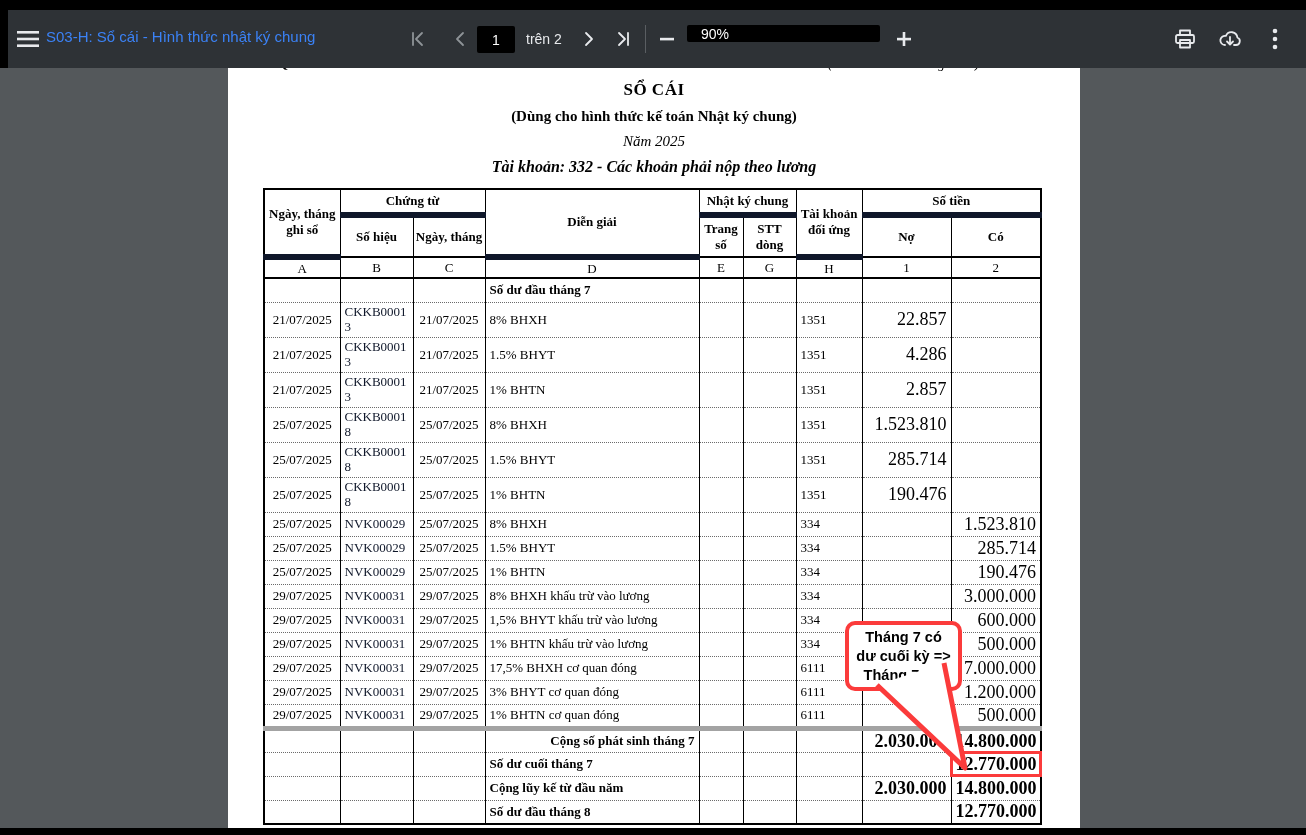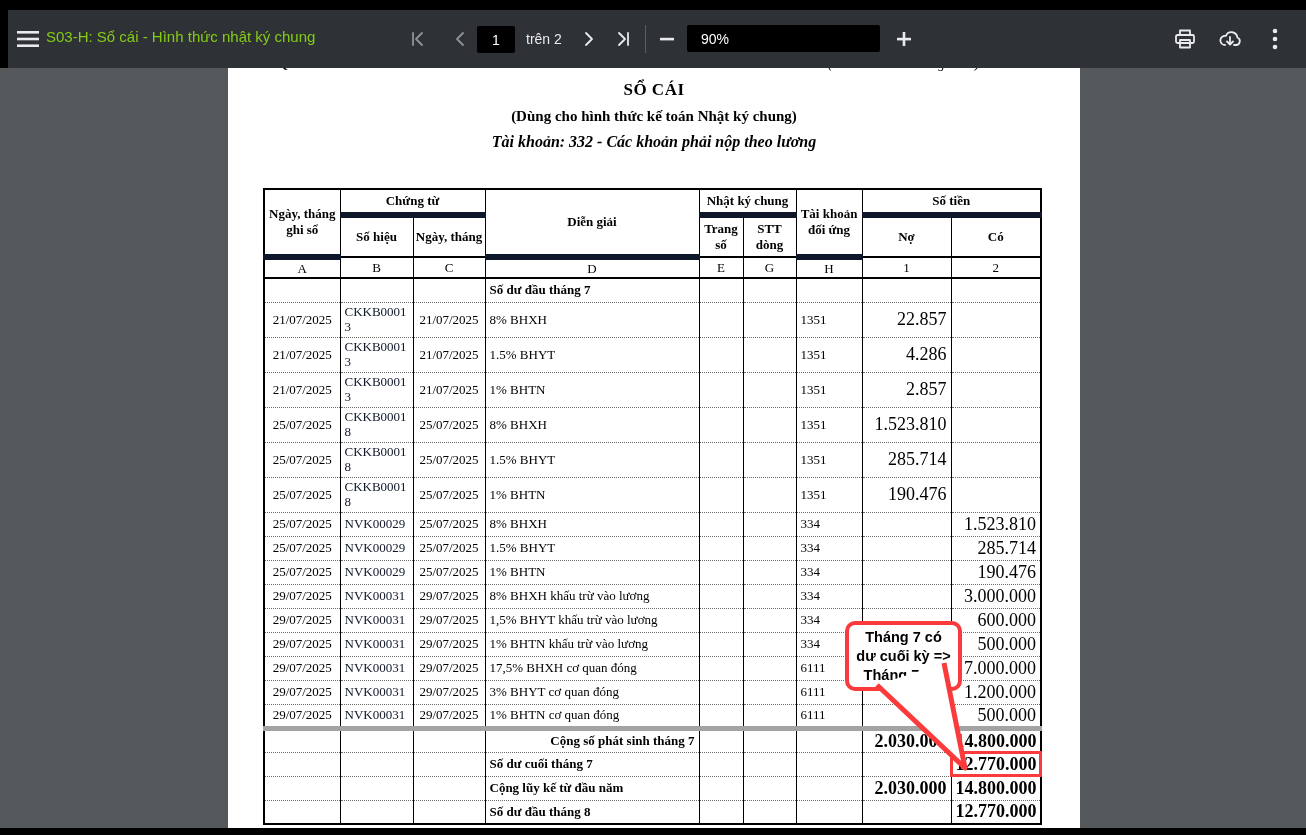--- a/index.html
+++ b/index.html
@@ -4,28 +4,28 @@
 <style>
   * { margin:0; padding:0; box-sizing:border-box; }
   html,body { width:1306px; height:835px; overflow:hidden; background:#000; position:relative;
               font-family:"Liberation Sans","DejaVu Sans",sans-serif; }
 
   
   .toolbar { position:absolute; top:10px; left:8px; right:0; height:58px; background:#2e3236; z-index:30; }
   .tb-btn { position:absolute; top:15px; width:28px; height:28px; border:none; background:transparent;
             display:flex; align-items:center; justify-content:center; cursor:pointer; padding:0; }
   .tb-title { position:absolute; left:38px; top:0; height:53px; display:flex; align-items:center;
-              color:#84cc16; font-size:15px; white-space:nowrap; }
+              color:#3b82f6; font-size:15px; white-space:nowrap; }
   .page-box { position:absolute; left:469px; top:16px; width:38px; height:27px; background:#000;
               border:none; border-radius:2px; color:#fff; font-size:14px; text-align:center;
               font-family:"Liberation Sans",sans-serif; }
   .of-label { position:absolute; left:518px; top:0; height:58px; display:flex; align-items:center;
               color:#e8eaed; font-size:14px; }
   .tb-sep { position:absolute; left:637px; top:15px; width:1px; height:28px; background:#5a5e62; }
-  .zoom-box { position:absolute; left:679px; top:15px; width:193px; height:27px; background:#000;
+  .zoom-box { position:absolute; left:679px; top:15px; width:193px; height:17px; background:#000;
               border-radius:2px; color:#fff; font-size:14px; display:flex; align-items:center;
               padding-left:14px; cursor:pointer; }
   .icon-stroke { stroke:#e8eaed; stroke-width:1.8; fill:none; stroke-linecap:round; stroke-linejoin:round; }
   .icon-dim    { stroke:#8e9397; }
 
   
   .viewer { position:absolute; top:68px; left:0; right:0; bottom:7px; background:#54585b; z-index:1; }
   .bottom-strip { position:absolute; left:0; right:0; bottom:0; height:7px; background:#000; z-index:40; }
 
   
@@ -150,20 +150,21 @@
   <div class="clip-line clip-left">
     <span>Mã QHNS: .............</span>
   </div>
   <div class="clip-line clip-right">
     <span>(Ban hành theo Thông tư ....)</span>
   </div>
 
   <div class="doc-head">
     <div class="doc-title">SỔ CÁI</div>
     <div class="doc-sub">(Dùng cho hình thức kế toán Nhật ký chung)</div>
+    <div class="doc-year">Năm 2025</div>
     <div class="doc-acct">Tài khoản: 332 - Các khoản phải nộp theo lương</div>
   </div>
 
   <table class="ledger">
     <colgroup>
       <col style="width:76px">
         <col style="width:73px">
         <col style="width:72px">
         <col style="width:214px">
       <col style="width:44px">

